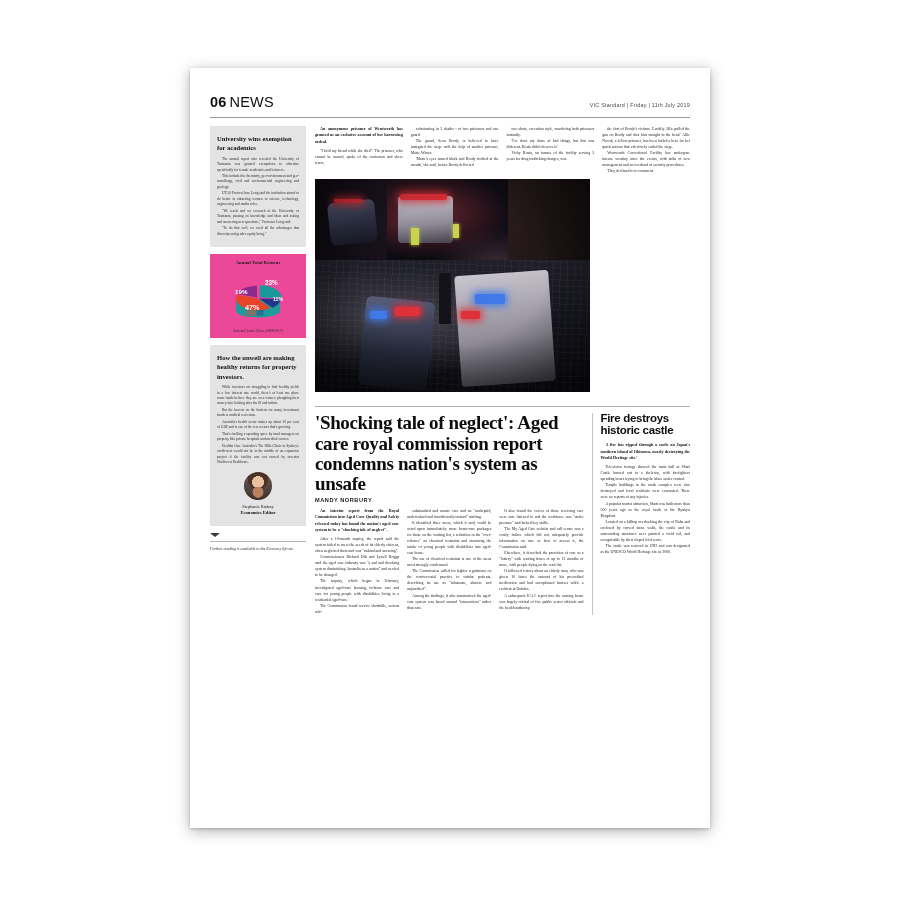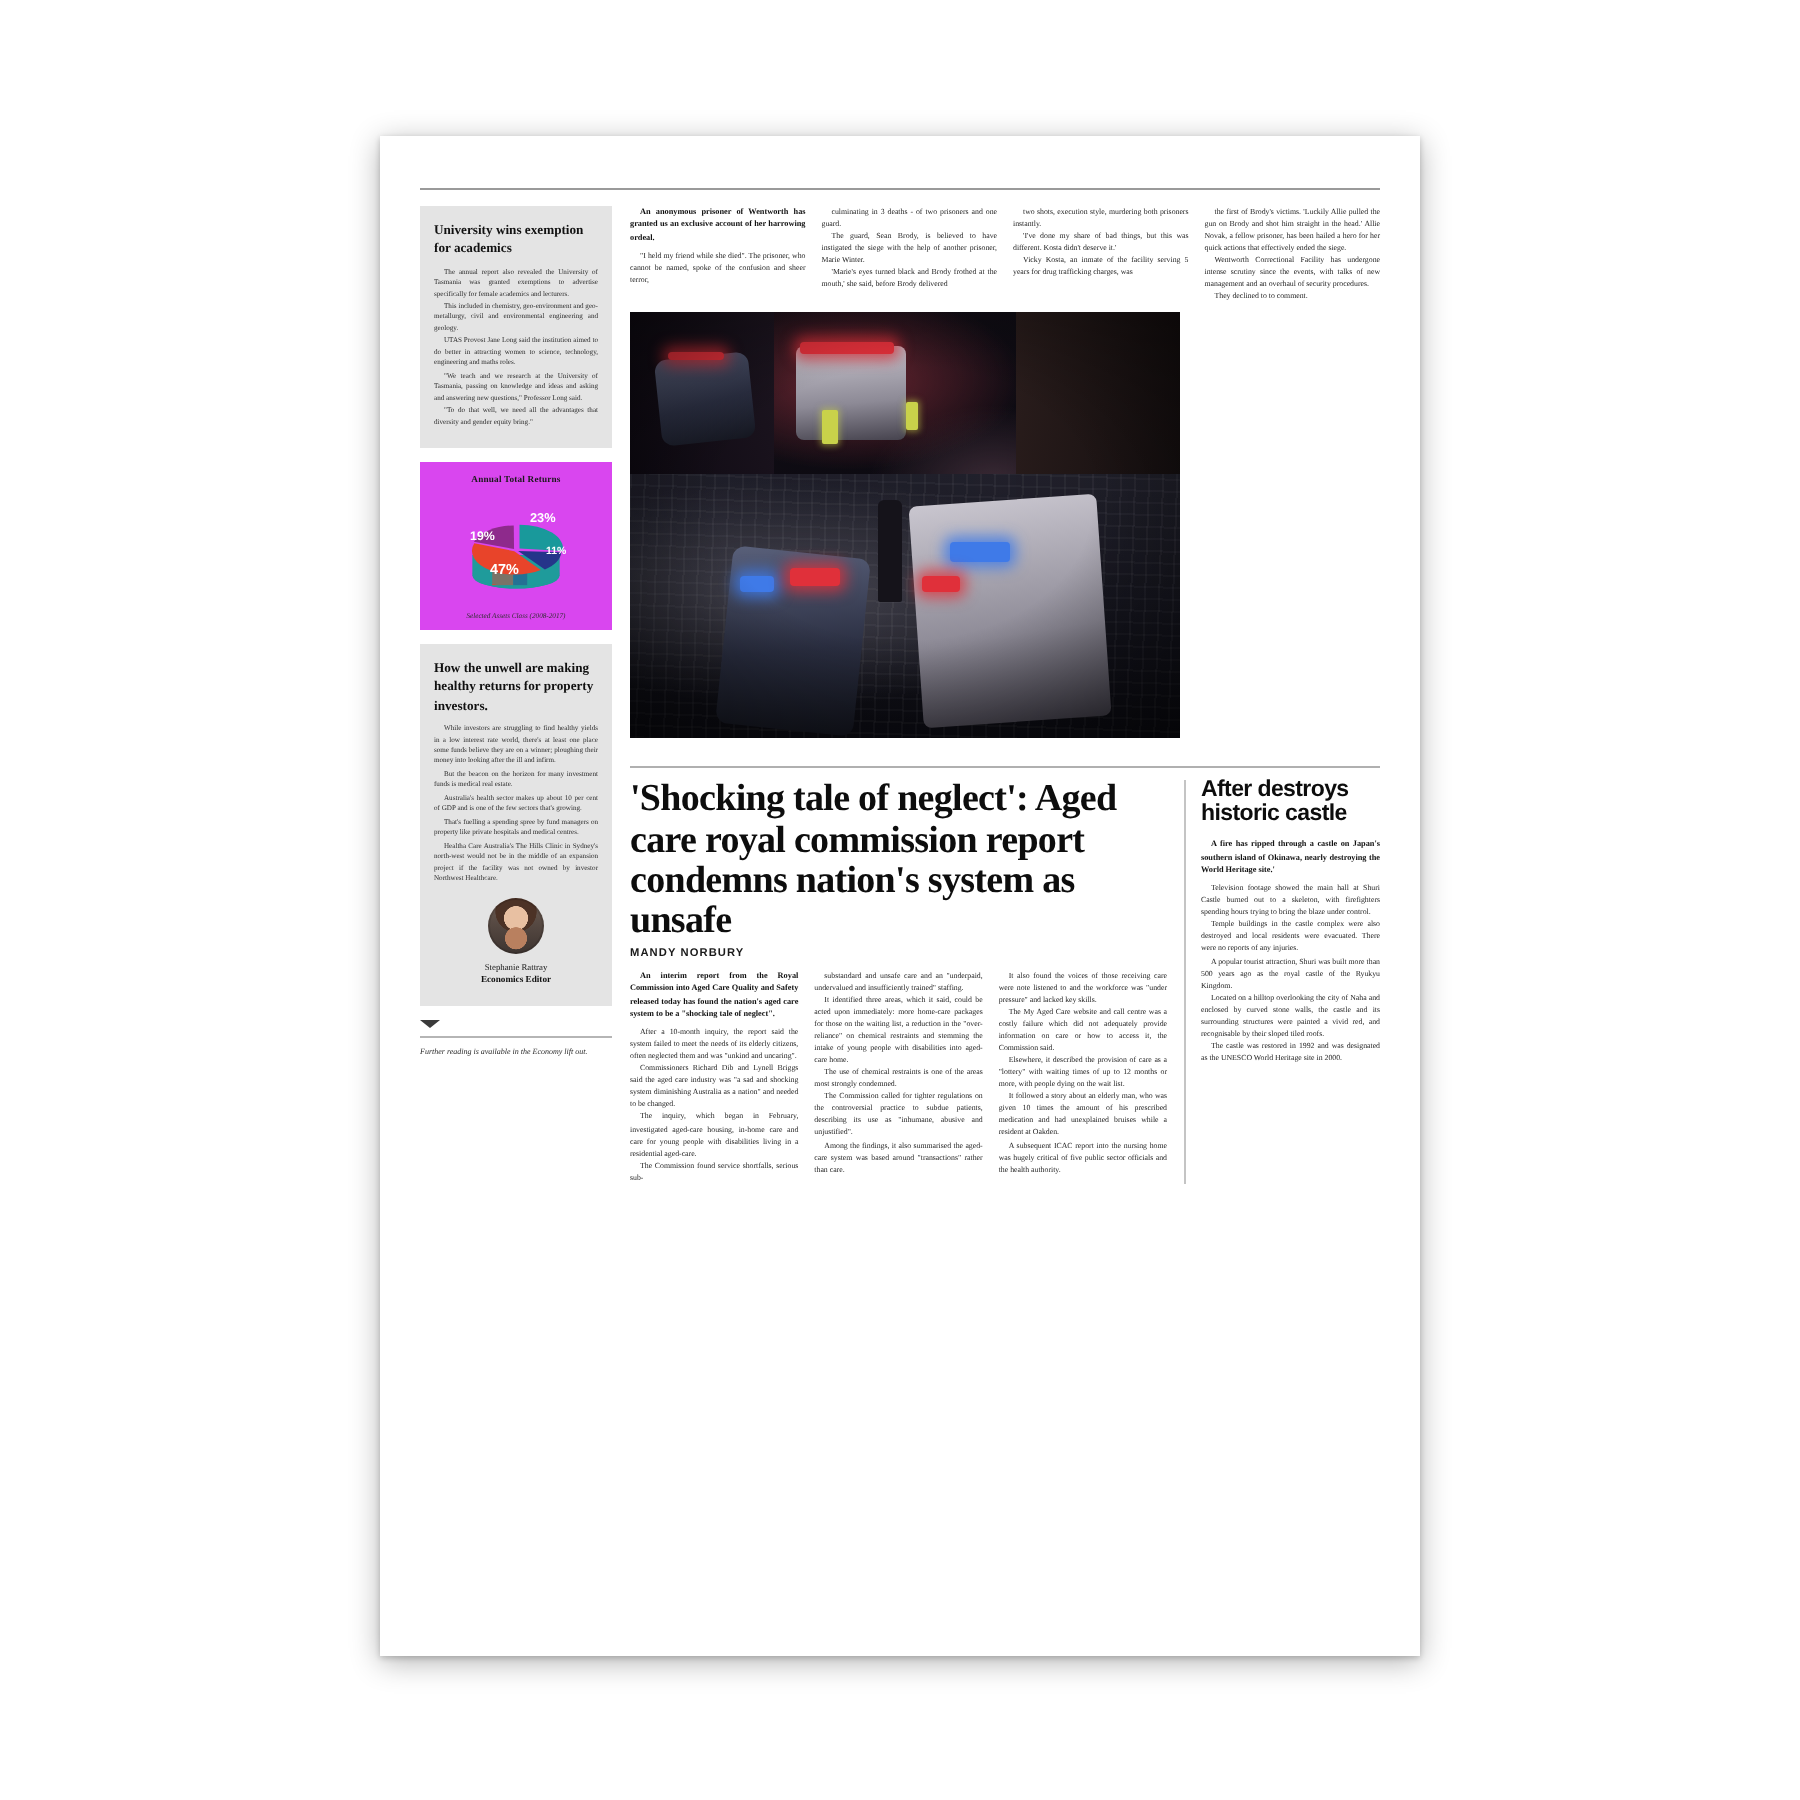--- a/index.html
+++ b/index.html
@@ -85,21 +85,21 @@
     font-size: 3.55px;
     line-height: 1.52;
     text-align: justify;
     text-indent: 5px;
     color: #2c2c2c;
     margin-bottom: 1.2px;
   }
 
   
   .chart-card {
-    background: #d946ef;
+    background: #ec4899;
     padding: 6px 6px 5px 6px;
     margin-bottom: 7px;
     text-align: center;
   }
   .chart-title {
     font-family: "Liberation Serif", serif;
     font-weight: bold;
     font-size: 4.6px;
     color: #1a1a1a;
     margin-bottom: 3px;
@@ -278,20 +278,26 @@
   .divider-thin { border-top: 1px solid #b0b0b0; margin: 6px 0 6px 0; }
   .vdivide { border-left: 1px solid #c4c4c4; padding-left: 8px; }
 </style>
 </head>
 <body>
 
 <div id="sheet-shadow"></div>
 
 <div id="page">
 
+  <div class="masthead">
+    <div class="masthead-left">
+      <span class="pagenum">06</span><span class="section">NEWS</span>
+    </div>
+    <div class="masthead-right">VIC Standard  |  Friday  |  11th July 2019</div>
+  </div>
   <div class="rule-top"></div>
 
   <div class="grid">
 
     <div class="col-left">
 
       <div class="side-box">
         <h3>University wins exemption for academics</h3>
         <p>The annual report also revealed the University of Tasmania was granted exemptions to advertise specifically for female academics and lecturers.</p>
         <p>This included in chemistry, geo-environment and geo-metallurgy, civil and environmental engineering and geology.</p>
@@ -436,21 +442,21 @@
               <p class="body">It also found the voices of those receiving care were note listened to and the workforce was "under pressure" and lacked key skills.</p>
               <p class="body">The My Aged Care website and call centre was a costly failure which did not adequately provide information on care or how to access it, the Commission said.</p>
               <p class="body">Elsewhere, it described the provision of care as a "lottery" with waiting times of up to 12 months or more, with people dying on the wait list.</p>
               <p class="body">It followed a story about an elderly man, who was given 10 times the amount of his prescribed medication and had unexplained bruises while a resident at Oakden.</p>
               <p class="body">A subsequent ICAC report into the nursing home was hugely critical of five public sector officials and the health authority.</p>
             </div>
           </div>
         </div>
 
         <div style="flex:1 1 0;min-width:0;" class="vdivide">
-          <h2 class="right-head">After destroys historic castle</h2>
+          <h2 class="right-head">Fire destroys historic castle</h2>
           <p class="standfirst">A fire has ripped through a castle on Japan's southern island of Okinawa, nearly destroying the World Heritage site.'</p>
           <p class="body">Television footage showed the main hall at Shuri Castle burned out to a skeleton, with firefighters spending hours trying to bring the blaze under control.</p>
           <p class="body">Temple buildings in the castle complex were also destroyed and local residents were evacuated. There were no reports of any injuries.</p>
           <p class="body">A popular tourist attraction, Shuri was built more than 500 years ago as the royal castle of the Ryukyu Kingdom.</p>
           <p class="body">Located on a hilltop overlooking the city of Naha and enclosed by curved stone walls, the castle and its surrounding structures were painted a vivid red, and recognisable by their sloped tiled roofs.</p>
           <p class="body">The castle was restored in 1992 and was designated as the UNESCO World Heritage site in 2000.</p>
         </div>
 
       </div>
     </div>

